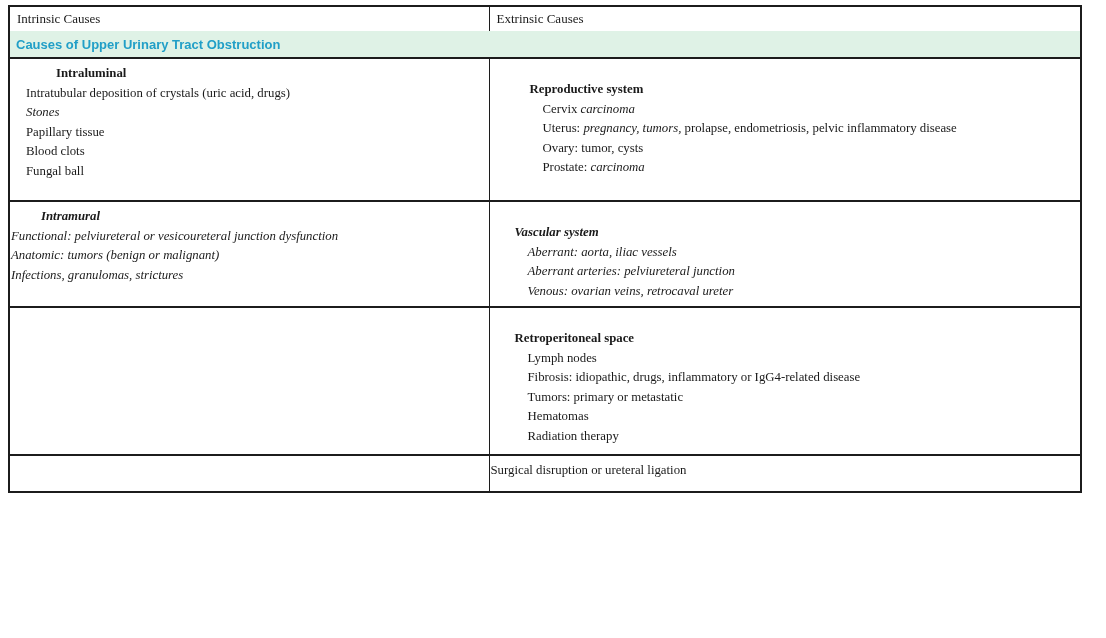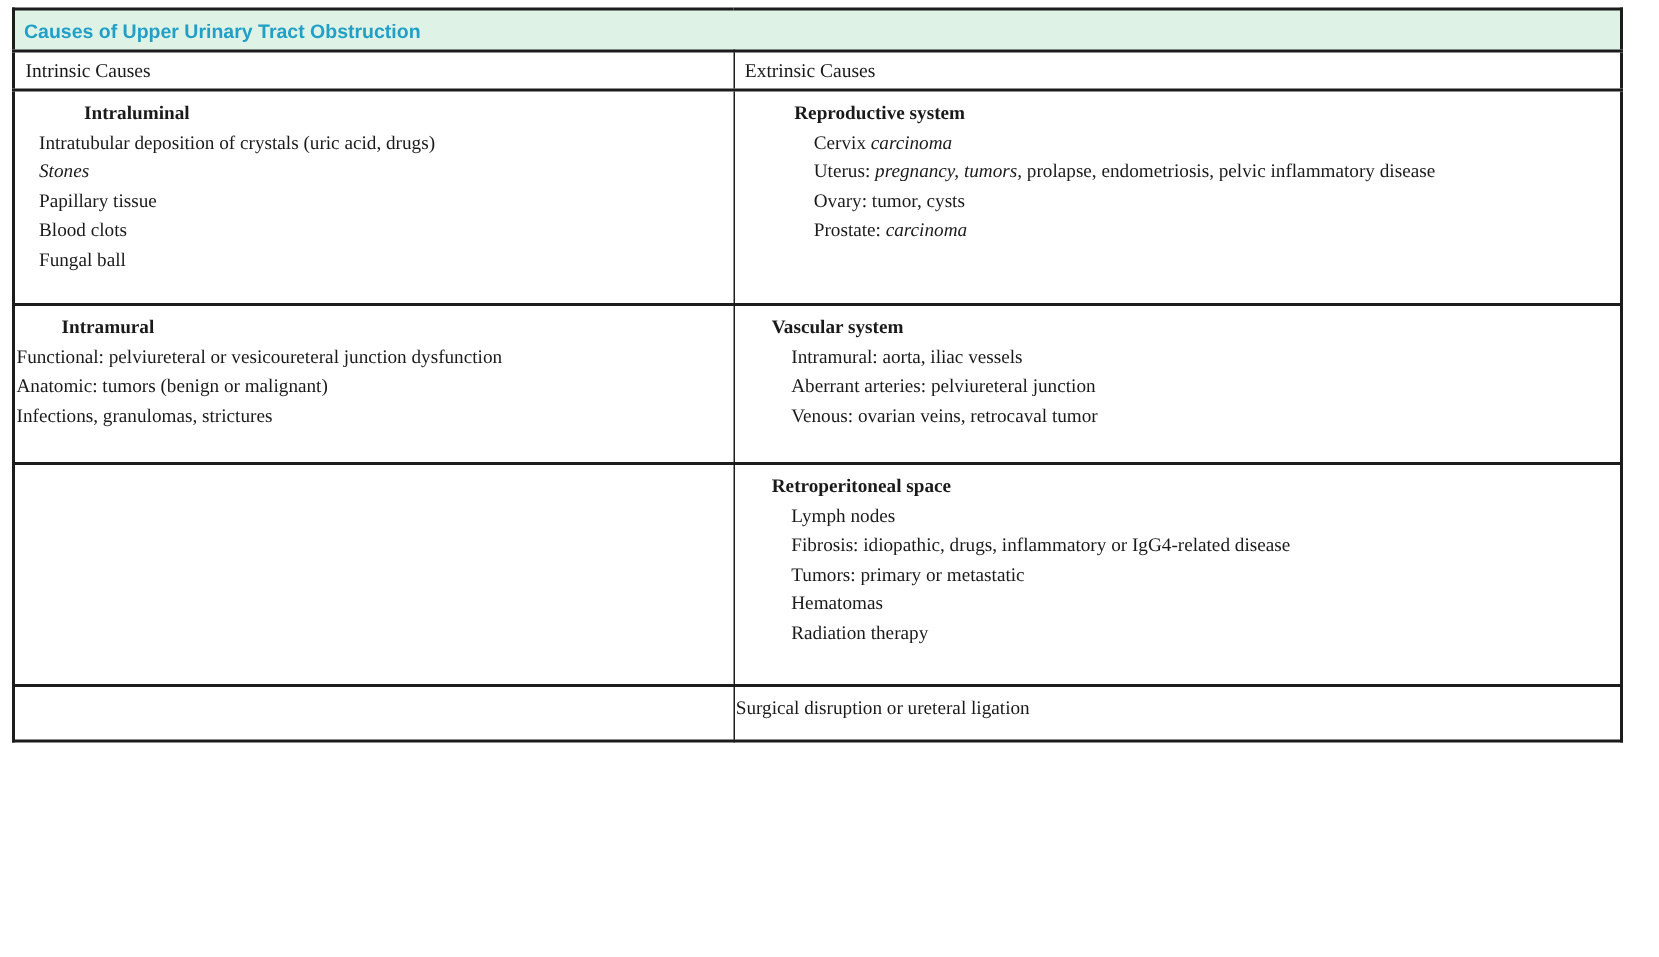--- a/index.html
+++ b/index.html
@@ -34,47 +34,47 @@
     padding:4px 6px 3px 7px;height:17px;
   }
   th.left, td.left{border-right:1px solid var(--border);}
   tbody td{
     border-top:2px solid var(--border);
     font-size:12.8px;line-height:19.5px;padding-top:5px;
   }
   .heading{font-weight:bold;}
   td.left .heading{margin-left:30px;}
   td.left .item{}
-  td.right .heading{margin-left:24px;}
+  td.right .heading{margin-left:24px;margin-top:16px;}
   td.right .item{margin-left:37px;}
   td.right .plain{margin-left:0;}
   tr.row-0 td{height:135px;padding-left:16px;}
-  tr.row-1 td{height:98px;}
+  tr.row-1 td{height:98px;font-style:italic;}
   tr.row-2 td{height:144px;}
   tr.row-3 td{height:140px;}
   tr.row-4 td{height:29px;}
 </style>
 </head>
 <body>
 
 <div class="page">
   <table class="causes-table">
     <colgroup>
       <col class="col-left">
       <col class="col-right">
     </colgroup>
     <thead>
       <tr>
+        <th class="col-header left">Intrinsic Causes</th>
+        <th class="col-header right">Extrinsic Causes</th>
+      </tr>
+      <tr>
         <td colspan="2" class="title-cell">
           <span>Causes of Upper Urinary Tract Obstruction</span>
         </td>
-      </tr>
-      <tr>
-        <th class="col-header left">Intrinsic Causes</th>
-        <th class="col-header right">Extrinsic Causes</th>
       </tr>
     </thead>
     <tbody>
         <tr class="row-0">
           <td class="left">
             <div class="heading">Intraluminal</div>
             <div class="item"><span>Intratubular deposition of crystals (uric acid, drugs)</span></div>
             <div class="item"><i>Stones</i></div>
             <div class="item"><span>Papillary tissue</span></div>
             <div class="item"><span>Blood clots</span></div>
@@ -90,23 +90,23 @@
         </tr>
         <tr class="row-1">
           <td class="left">
             <div class="heading">Intramural</div>
             <div class="item"><span>Functional: pelviureteral or vesicoureteral junction dysfunction</span></div>
             <div class="item"><span>Anatomic: tumors (benign or malignant)</span></div>
             <div class="item"><span>Infections, granulomas, strictures</span></div>
           </td>
           <td class="right">
             <div class="heading">Vascular system</div>
-            <div class="item"><span>Intramural: aorta, iliac vessels</span></div>
+            <div class="item"><span>Aberrant: aorta, iliac vessels</span></div>
             <div class="item"><span>Aberrant arteries: pelviureteral junction</span></div>
-            <div class="item"><span>Venous: ovarian veins, retrocaval tumor</span></div>
+            <div class="item"><span>Venous: ovarian veins, retrocaval ureter</span></div>
           </td>
         </tr>
         <tr class="row-3">
           <td class="left"></td>
           <td class="right">
             <div class="heading">Retroperitoneal space</div>
             <div class="item"><span>Lymph nodes</span></div>
             <div class="item"><span>Fibrosis: idiopathic, drugs, inflammatory or IgG4-related disease</span></div>
             <div class="item"><span>Tumors: primary or metastatic</span></div>
             <div class="item"><span>Hematomas</span></div>

